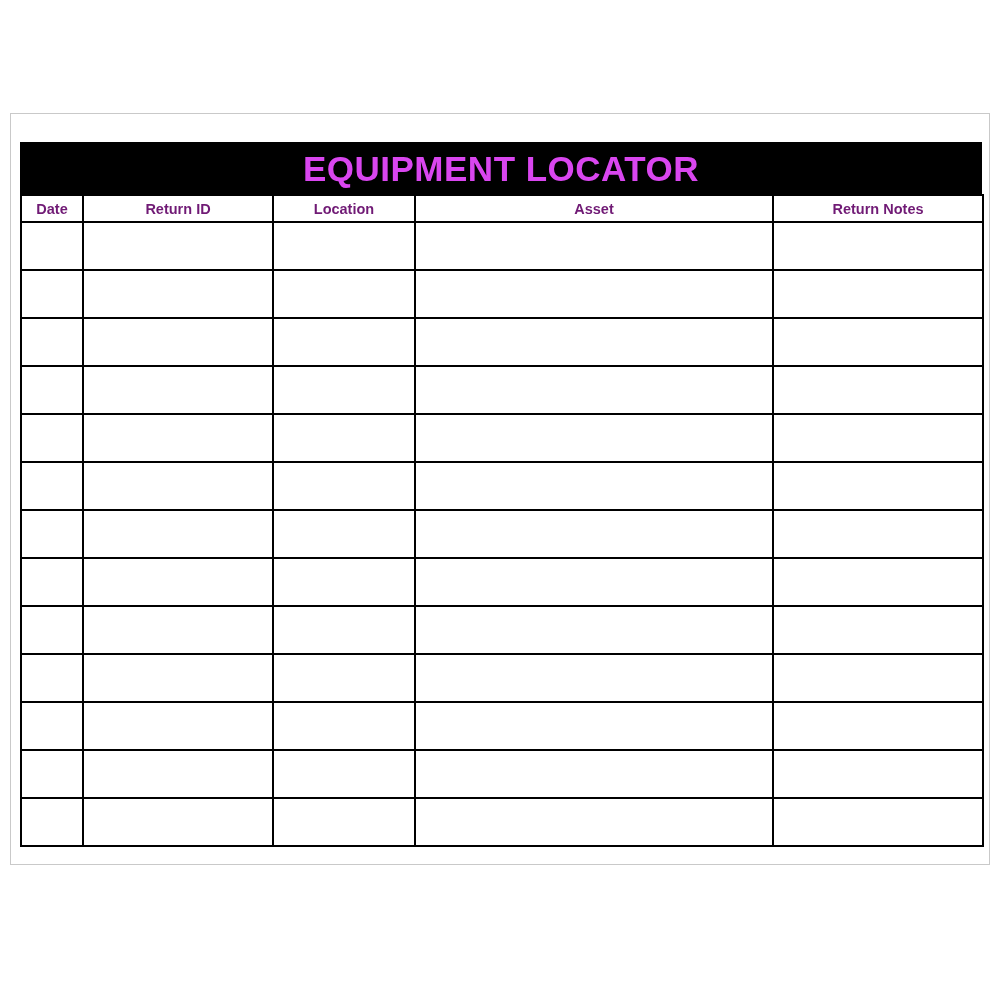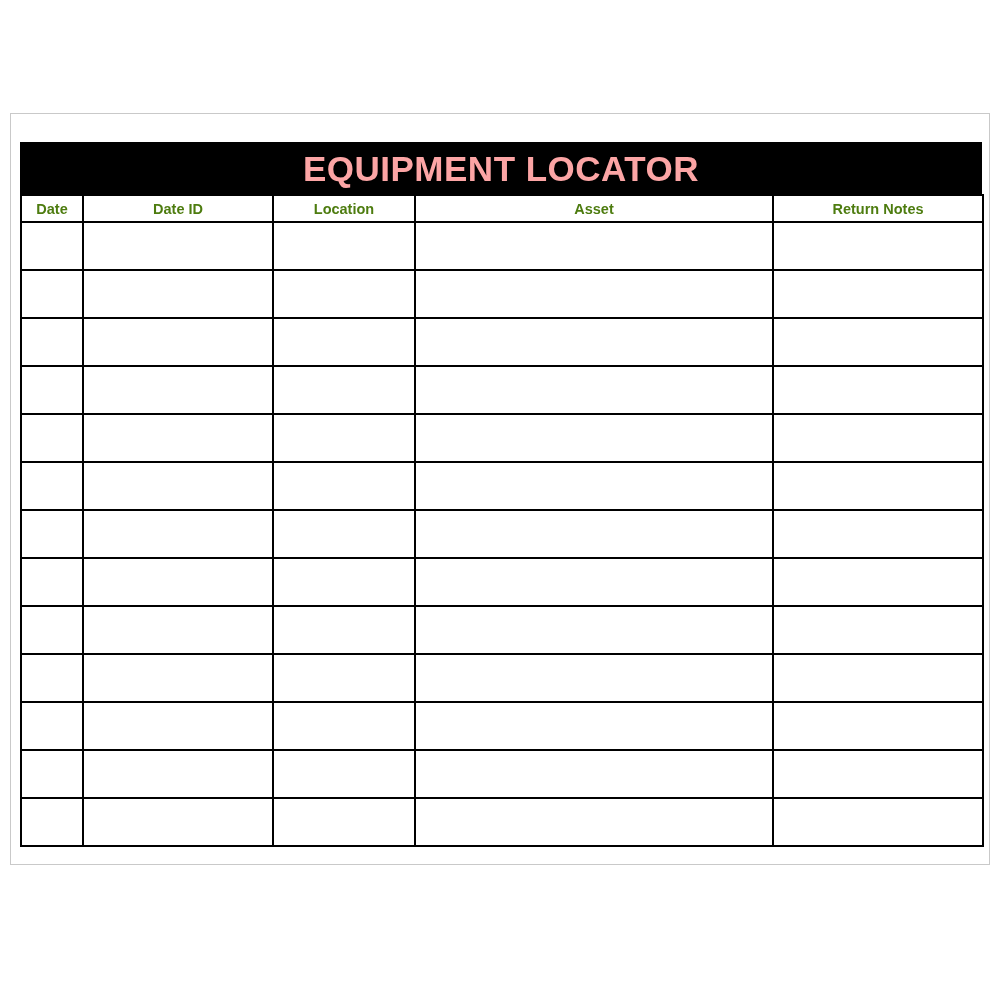--- a/index.html
+++ b/index.html
@@ -26,21 +26,21 @@
     position: absolute;
     left: 9px;
     top: 28px;
     width: 962px;
     height: 716px;
     box-sizing: border-box;
   }
 
   .title-bar {
     background: #000000;
-    color: #fca5a5;
+    color: #d946ef;
     height: 52px;
     display: flex;
     align-items: center;
     justify-content: center;
     box-sizing: border-box;
   }
 
   .title-bar .title-text {
     font-size: 35px;
     font-weight: bold;
@@ -60,21 +60,21 @@
   table.locator td {
     border: 2px solid #000000;
     box-sizing: border-box;
     padding: 0;
   }
 
   table.locator thead th {
     height: 27px;
     font-size: 14.5px;
     font-weight: bold;
-    color: #4d7c0f;
+    color: #701a75;
     text-align: center;
     vertical-align: middle;
     background: #ffffff;
     border-top: 2px solid #000000;
     border-bottom: 2px solid #000000;
   }
 
   table.locator tbody td {
     height: 48px;
     background: #ffffff;
@@ -106,21 +106,21 @@
       <colgroup>
         <col class="c-date">
         <col class="c-asset">
         <col class="c-location">
         <col class="c-notes">
         <col class="c-return">
       </colgroup>
       <thead>
         <tr>
           <th>Date</th>
-          <th>Date ID</th>
+          <th>Return ID</th>
           <th>Location</th>
           <th>Asset</th>
           <th>Return Notes</th>
         </tr>
       </thead>
       <tbody id="rows-body">
           <tr>
             <td></td>
             <td></td>
             <td></td>

